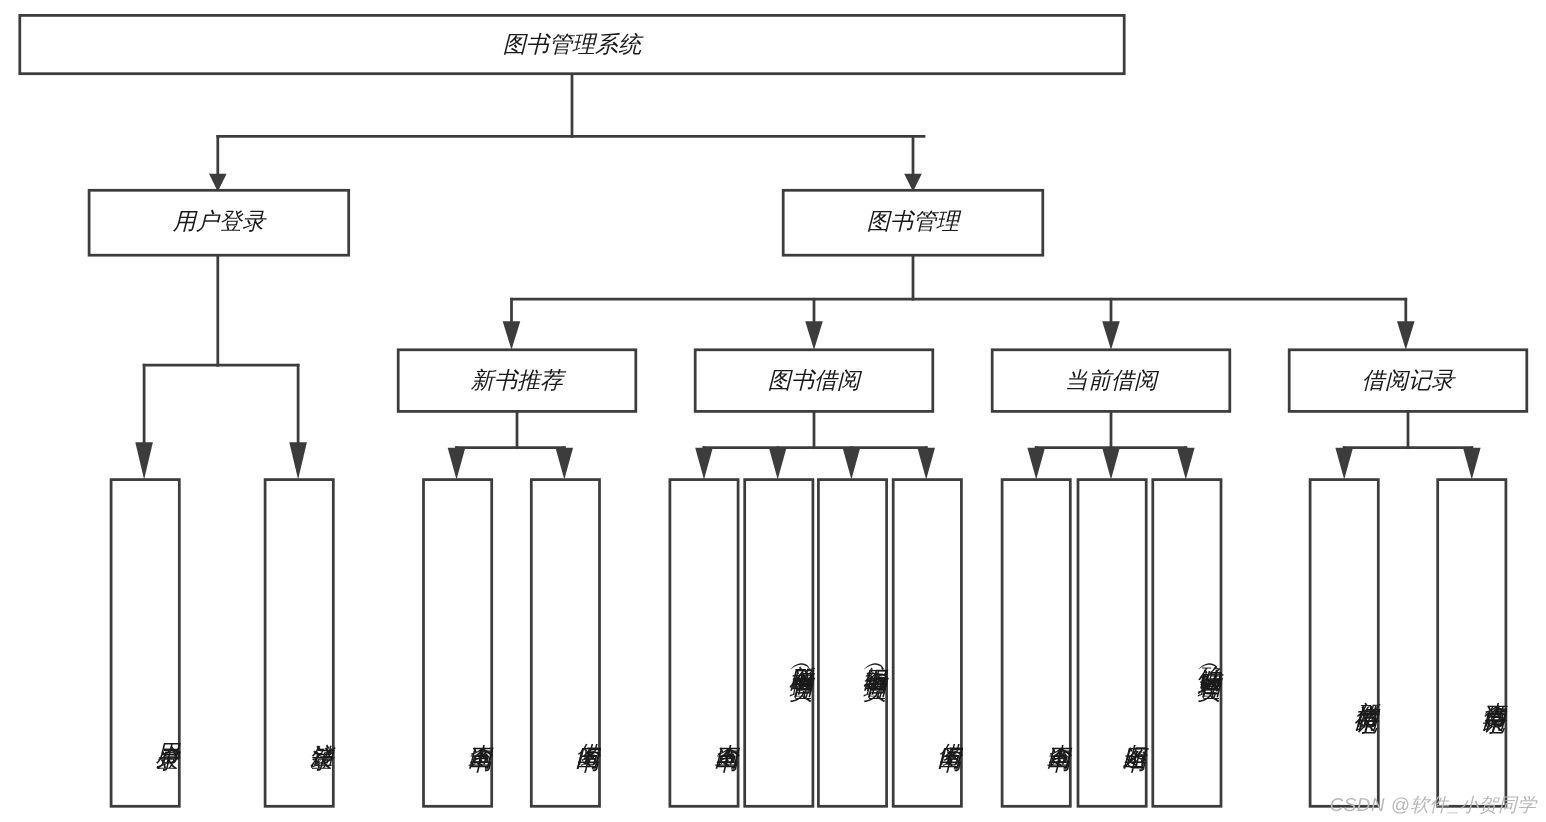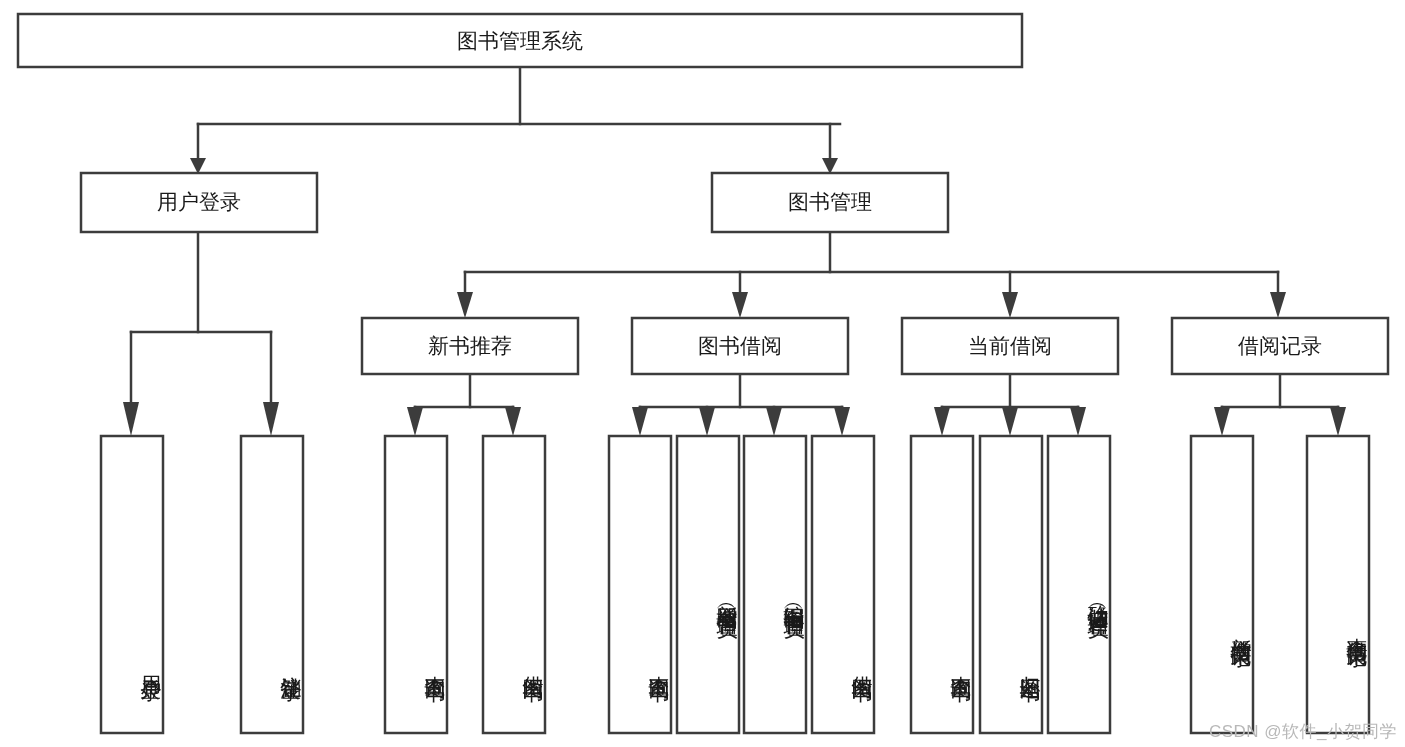--- a/index.html
+++ b/index.html
@@ -12,20 +12,21 @@
     width: 1405px;
     height: 747px;
     font-family: "Liberation Sans", "DejaVu Sans", sans-serif;
     overflow: hidden;
     position: relative;
   }
   #diagram-root {
     position: relative;
     width: 1405px;
     height: 747px;
+    font-style: italic;
   }
   svg#flow {
     position: absolute;
     top: 0;
     left: 0;
     width: 1405px;
     height: 747px;
     display: block;
   }
   .node-rect {

